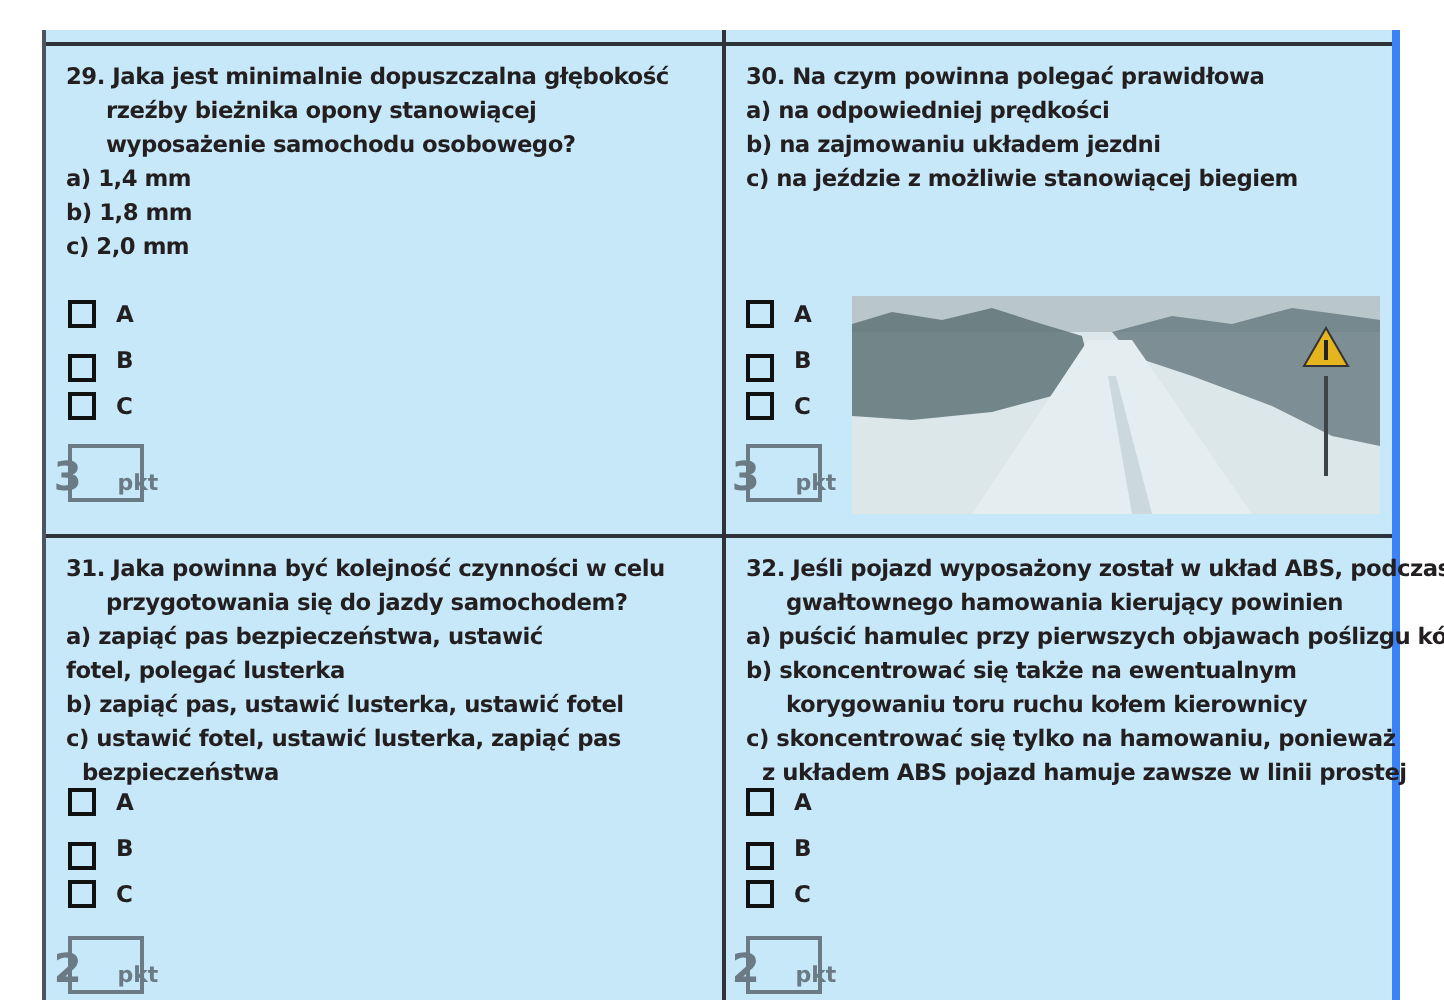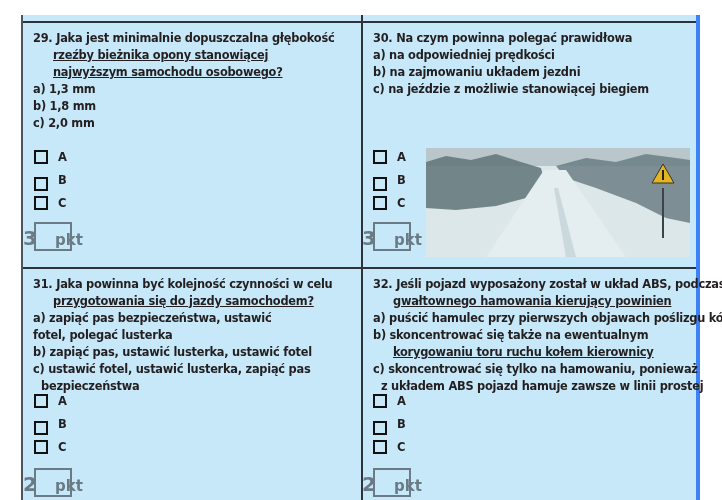--- a/index.html
+++ b/index.html
@@ -8,52 +8,52 @@
   .sheet {
     position: absolute; left: 21px; top: 15px; width: 679px; height: 499px;
     background: #c7e8f8;
     border-left: 2px solid #4a5560; border-right: 4px solid #3b82f6; border-bottom: 2px solid #4a5560;
   }
   .hline { position: absolute; left: 0; right: 0; height: 2px; background: #2d3338; }
   .vline { position: absolute; top: 0; bottom: 0; width: 2px; background: #2d3338; left: 338px; }
   .cell { position: absolute; }
   .q-text { font-size: 11.4px; font-weight: bold; line-height: 17px; letter-spacing: -0.25px; white-space: nowrap; }
   .q-line { display: block; }
-  .ind1 { padding-left: 20px; text-decoration: underline; }
+  .ind1 { padding-left: 20px; }
   .ind2 { padding-left: 8px; }
   .answers { position: absolute; }
   .ans-row { position: absolute; left: 0; height: 16px; display: flex; align-items: center; }
   .box { width: 14px; height: 14px; border: 2.5px solid #111; background: #c7e8f8; }
   .ans-label { font-size: 11.5px; font-weight: bold; margin-left: 10px; }
   .badge {
     position: absolute; width: 38px; height: 29px; border: 2px solid #6a7b86;
     display: flex; align-items: baseline; justify-content: center; padding-top: 3px;
     color: #6a7b86; font-weight: bold;
   }
   .badge .num { font-size: 20px; line-height: 22px; }
-  .badge .unit { font-size: 15px; margin-left: 18px; }
+  .badge .unit { font-size: 11px; margin-left: 18px; }
   .photo {
     position: absolute; left: 403px; top: 133px; width: 264px; height: 109px; overflow: hidden;
     background: linear-gradient(180deg, #b6c4c8 0%, #a4b4b8 20%, #cfdde2 50%, #dfe9ec 100%);
   }
 </style>
 </head>
 <body>
 
 <div class="sheet">
   <div class="hline" style="top:6px;"></div>
   <div class="hline" style="top:252px;"></div>
   <div class="vline"></div>
 
   <div class="cell" style="left:10px; top:15px;">
     <div class="q-text">
       <span class="q-line">29. Jaka jest minimalnie dopuszczalna głębokość</span>
       <span class="q-line ind1">rzeźby bieżnika opony stanowiącej</span>
-      <span class="q-line ind1">najwyższym samochodu osobowego?</span>
-      <span class="q-line">a) 1,3 mm</span>
+      <span class="q-line ind1">wyposażenie samochodu osobowego?</span>
+      <span class="q-line">a) 1,4 mm</span>
       <span class="q-line">b) 1,8 mm</span>
       <span class="q-line">c) 2,0 mm</span>
     </div>
   </div>
   <div class="answers" style="left:11px; top:134px;">
     <div class="ans-row" style="top:0;">
         <div class="box"></div>
         <span class="ans-label">A</span>
       </div>
     <div class="ans-row" style="top:23px;">

